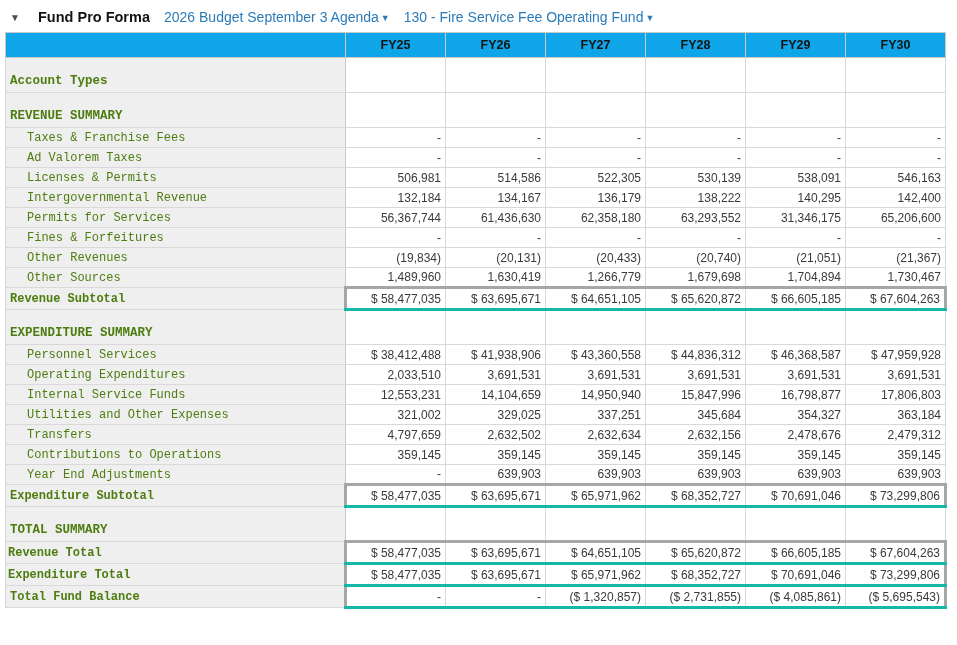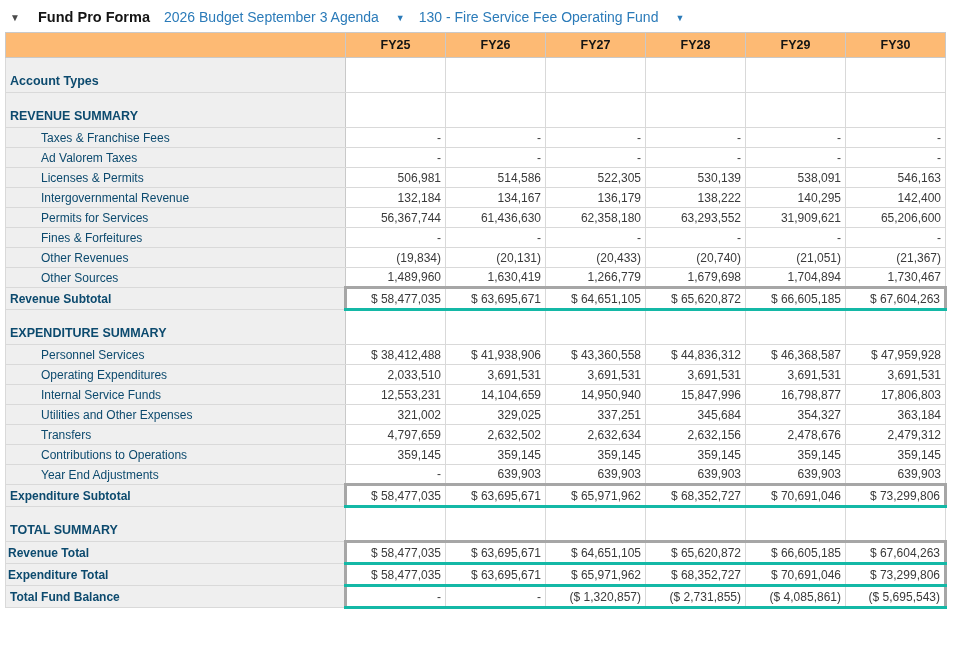--- a/index.html
+++ b/index.html
@@ -14,61 +14,62 @@
   .topbar {
     display: flex; align-items: center;
     padding: 9px 8px 7px 10px;
     gap: 14px;
   }
   .collapse-caret {
     color: #4a4a4a; font-size: 10px; cursor: pointer; width: 14px;
   }
   .page-title { font-weight: bold; font-size: 14.5px; color: #141414; }
   .dropdown {
-    display: flex; align-items: center; gap: 17px;
+    display: flex; align-items: center; gap: 2px;
     color: #2b7bb9; font-size: 14px; cursor: pointer;
   }
   .dropdown .dd-caret { font-size: 9px; padding-top: 2px; }
   
   table.proforma {
     border-collapse: collapse;
     table-layout: fixed;
     width: 940px;
     margin-left: 5px;
   }
   table.proforma col.c-label { width: 340px; }
   table.proforma col.c-fy { width: 100px; }
   th, td {
     border: 1px solid #d9d9d9;
     font-size: 12px;
     padding: 0 4px;
     overflow: hidden;
     white-space: nowrap;
   }
   thead th {
-    background: #fdba74;
+    background: #0ea5e9;
     font-weight: bold;
     text-align: center;
     height: 25px;
     color: #141414;
     border-color: #c9c9c9;
     font-size: 12.5px;
   }
   td.label-cell {
     background: #efefef;
-    color: #0c4a6e;
+    color: #4d7c0f;
     border-right-color: #c9c9c9;
+    font-family: Liberation Mono, monospace;
   }
   td.data-cell {
     background: #ffffff;
     text-align: right;
     color: #3a3a3a;
   }
   tr.detail td { height: 20px; }
-  tr.detail td.label-cell { padding-left: 35px; }
+  tr.detail td.label-cell { padding-left: 21px; }
   tr.section td { height: 35px; vertical-align: bottom; padding-bottom: 4px; }
   tr.section td.label-cell { font-weight: bold; font-size: 12.5px; }
   tr.subtotal td, tr.total td { height: 22px; }
   tr.subtotal td.label-cell, tr.total td.label-cell { font-weight: bold; }
   tr.total td.label-cell { padding-left: 2px; }
   tr.subtotal td.data-cell, tr.total td.data-cell {
     border-top: 3px solid #a6a6a6;
     border-bottom: 3px solid #14b8a6;
   }
   tr.subtotal td.data-cell:nth-child(2), tr.total td.data-cell:nth-child(2) {
@@ -169,21 +170,21 @@
         <td class="data-cell">138,222</td>
         <td class="data-cell">140,295</td>
         <td class="data-cell">142,400</td>
       </tr>
       <tr class="detail">
         <td class="label-cell">Permits for Services</td>
         <td class="data-cell">56,367,744</td>
         <td class="data-cell">61,436,630</td>
         <td class="data-cell">62,358,180</td>
         <td class="data-cell">63,293,552</td>
-        <td class="data-cell">31,909,621</td>
+        <td class="data-cell">31,346,175</td>
         <td class="data-cell">65,206,600</td>
       </tr>
       <tr class="detail">
         <td class="label-cell">Fines &amp; Forfeitures</td>
         <td class="data-cell">-</td>
         <td class="data-cell">-</td>
         <td class="data-cell">-</td>
         <td class="data-cell">-</td>
         <td class="data-cell">-</td>
         <td class="data-cell">-</td>

